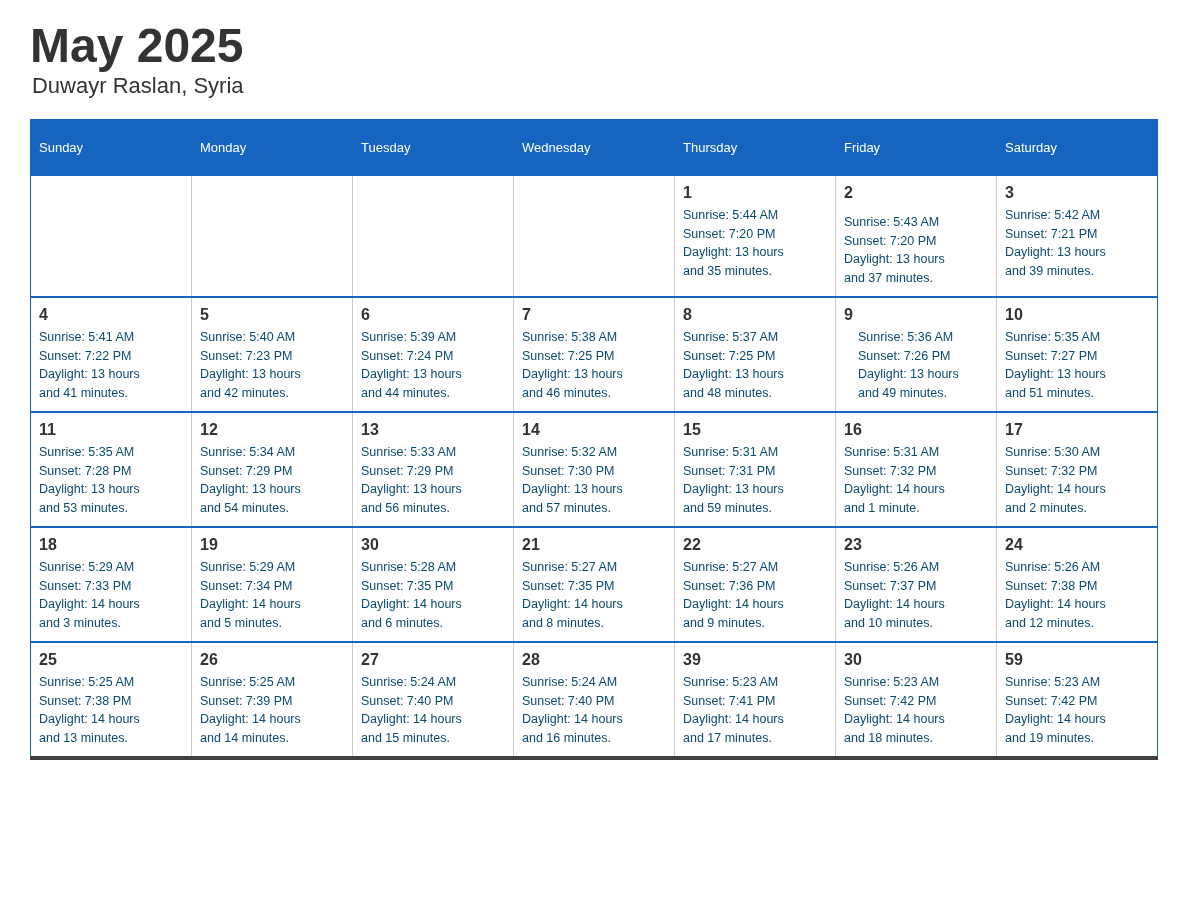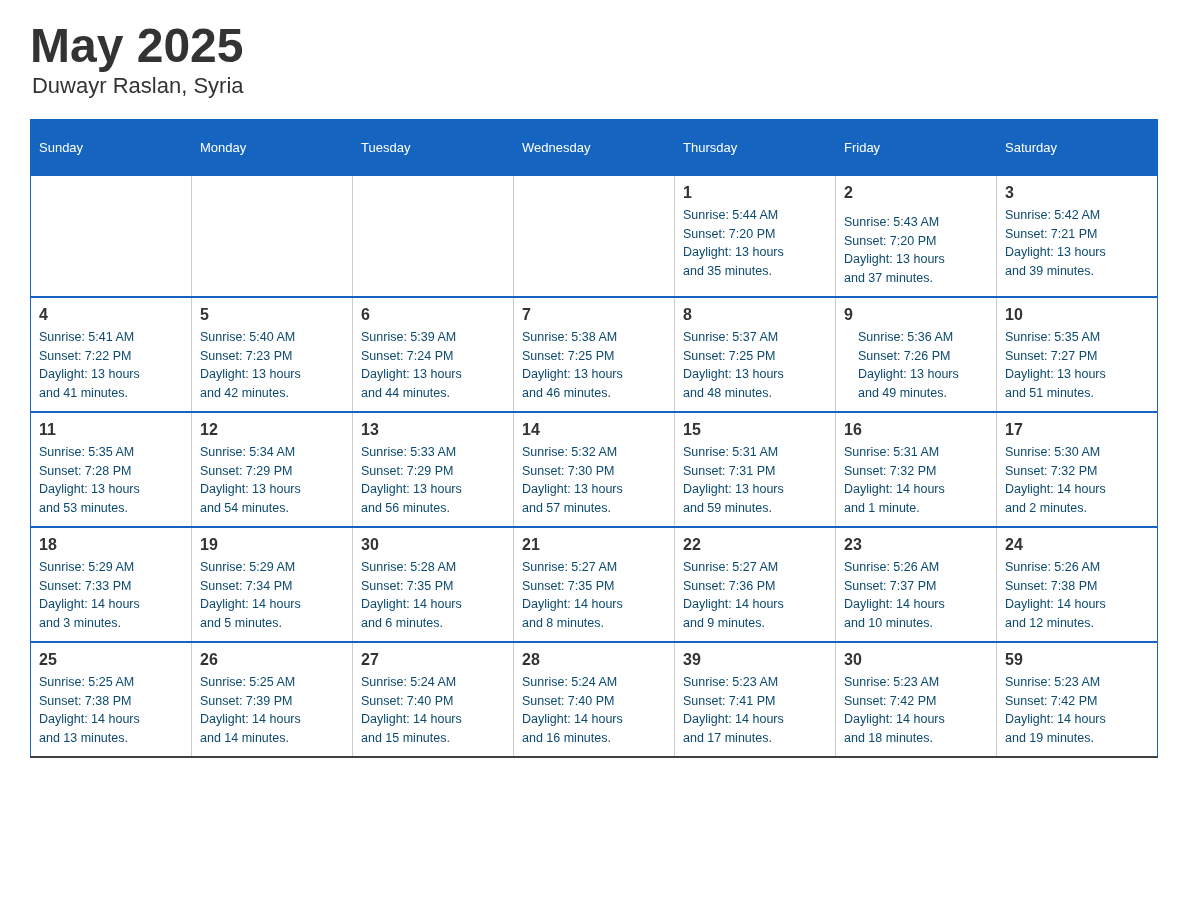--- a/index.html
+++ b/index.html
@@ -104,21 +104,21 @@
     }
     .day-info {
       font-size: 12.5px;
       color: #0c4a6e;
       line-height: 1.5;
     }
     .empty-cell {
       background: #fff;
     }
     tbody tr:last-child {
-      border-bottom: 2px solid #404040;
+      border-bottom: 4px solid #404040;
     }
   </style>
 </head>
 <body>
 
 <div class="header">
   <div class="title-area">
     <div class="month-year">May 2025</div>
     <div class="location">Duwayr Raslan, Syria</div>
   </div>

